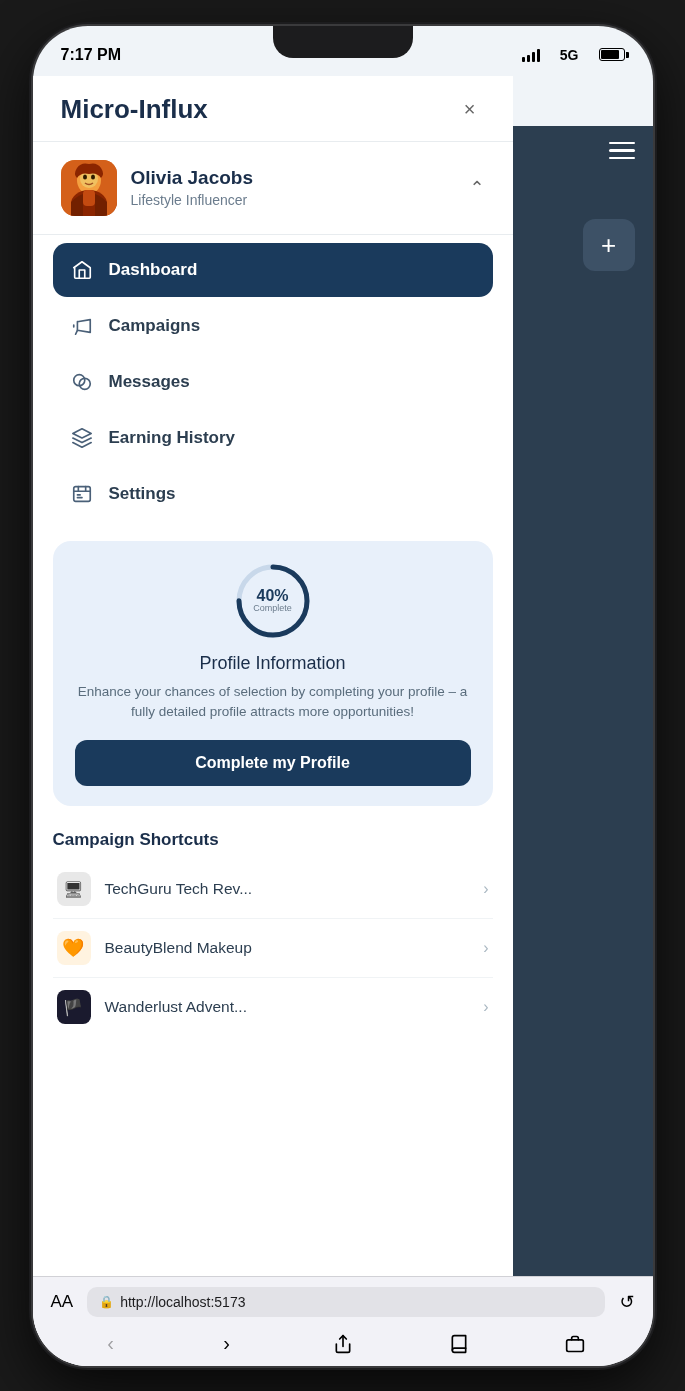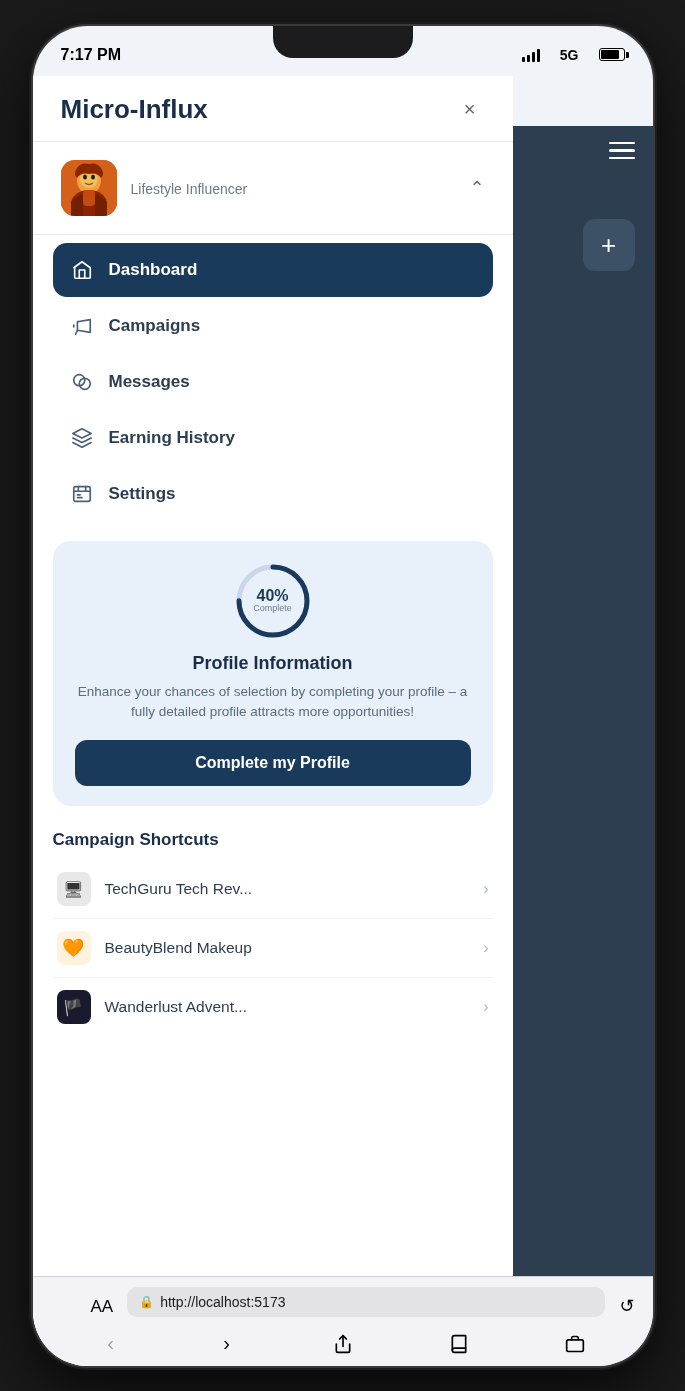--- a/index.html
+++ b/index.html
@@ -385,21 +385,21 @@
     }
 
     .progress-label {
       font-size: 9px;
       color: #6b7c8d;
       display: block;
     }
 
     .profile-card-title {
       font-size: 18px;
-      font-weight: 700;
+      font-weight: 400;
       color: #1a2e4a;
       margin-bottom: 8px;
     }
 
     .profile-card-desc {
       font-size: 13.5px;
       color: #5a6d7d;
       line-height: 1.5;
       margin-bottom: 18px;
     }
@@ -491,24 +491,23 @@
       right: 0;
       height: 90px;
       background: #f2f2f7;
       border-top: 1px solid #d1d1d6;
       display: flex;
       flex-direction: column;
     }
 
     .url-bar-row {
       display: flex;
-      align-items: flex-end;
+      align-items: center;
       padding: 10px 18px 6px;
       gap: 14px;
-      margin-left: 40px;
     }
 
     .aa-text {
       font-size: 17px;
       color: #000;
       font-weight: 500;
     }
 
     .url-pill {
       flex: 1;
@@ -619,20 +618,21 @@
                 <ellipse cx="24" cy="17" rx="2" ry="2.5" fill="#2c1a00"></ellipse>
                 <ellipse cx="32" cy="17" rx="2" ry="2.5" fill="#2c1a00"></ellipse>
                 <path d="M24 23 Q28 26 32 23" stroke="#a05020" stroke-width="1.5" fill="none"></path>
                 <path d="M16 8 Q20 2 28 4 Q36 2 40 8 Q44 14 40 18 Q36 12 28 14 Q20 12 16 18 Q12 14 16 8Z" fill="#8b2500"></path>
                 <rect x="22" y="30" width="12" height="16" rx="4" fill="#c44a10"></rect>
                 <path d="M10 42 Q16 36 22 34 L22 56 L10 56Z" fill="#722000"></path>
                 <path d="M46 42 Q40 36 34 34 L34 56 L46 56Z" fill="#722000"></path>
               </svg>
             </div>
             <div class="user-info">
+              <div class="user-name">Olivia Jacobs</div>
               <div class="user-role">Lifestyle Influencer</div>
             </div>
             <div class="chevron-icon">⌃</div>
           </div>
 
           <div class="divider"></div>
 
           <div class="nav-list">
 
             <div class="nav-item active">

